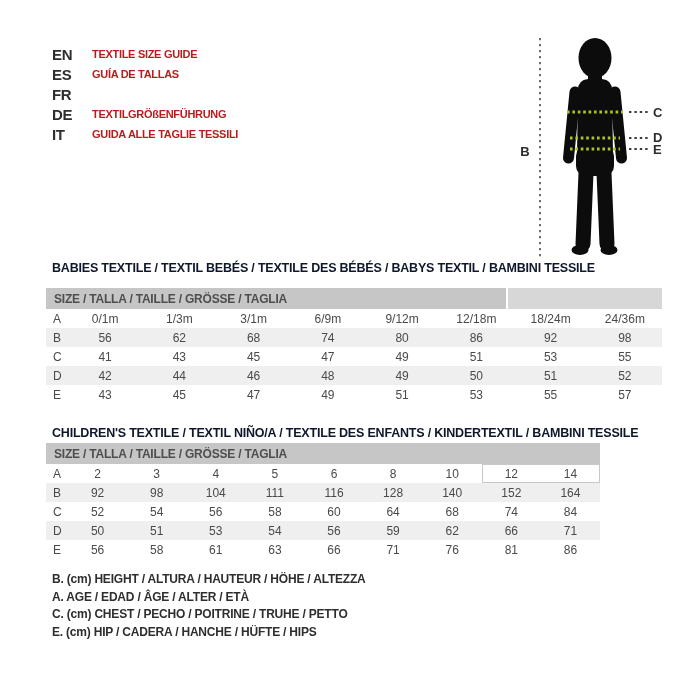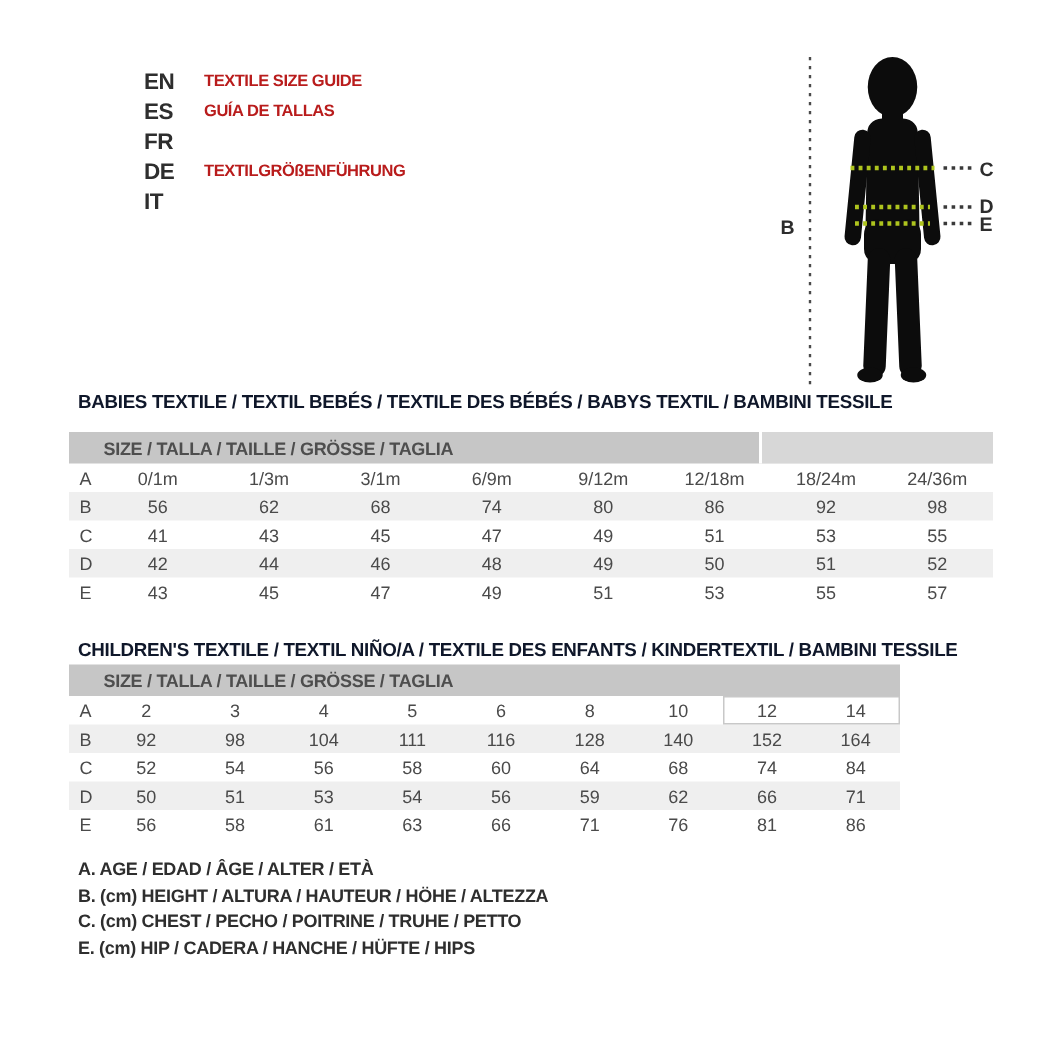--- a/index.html
+++ b/index.html
@@ -3,21 +3,21 @@
 <meta charset="utf-8">
 <style>
   html,body { margin:0; padding:0; background:#fff; }
   .page {
     position:relative; width:700px; height:700px; background:var(--bg,#fff);
     font-family:"Liberation Sans","DejaVu Sans",sans-serif; color:#3c3c3c; overflow:hidden;
   }
 
   
   .lang-block { position:absolute; left:52px; top:44px; }
-  .lang-row { display:flex; height:20px; align-items:center;margin-left:44px; }
+  .lang-row { display:flex; height:20px; align-items:center; }
   .lang-code { width:40px; font-weight:700; font-size:15px; letter-spacing:-0.3px; color:#2e2e2e; }
   .lang-title { font-weight:700; font-size:11px; letter-spacing:-0.3px; color:#b91c1c; white-space:nowrap; }
 
   
   .figure { position:absolute; left:505px; top:28px; width:170px; height:235px; }
   .sil { fill:var(--sil,#0c0c0c); stroke:none; }
   .sil-stroke { stroke:var(--sil,#0c0c0c); fill:none; }
   .dash-guide { stroke:#4a4a4a; stroke-width:1.6; stroke-dasharray:2.2 3.8; fill:none; }
   .dash-dark  { stroke:#3a3a3a; stroke-width:2.2; stroke-dasharray:2.4 3; fill:none; }
   .dash-green { stroke:var(--accent,#aec41e); stroke-width:3; stroke-dasharray:2.6 2.8; fill:none; }
@@ -27,21 +27,21 @@
   .section-heading { position:absolute; left:52px; font-weight:700; font-size:12.5px;
     letter-spacing:-0.2px; color:#0f172a; white-space:nowrap; }
   #babies-heading { top:261px; }
   #children-heading { top:426px; }
 
   
   .size-table { position:absolute; left:46px; }
   #babies-table { top:288px; width:616px; }
   #children-table { top:443px; width:554px; }
   .t-header { height:21px; background:var(--bar,#c6c6c6); display:flex; align-items:center;
-    padding-left:23px; box-sizing:border-box; font-size:12px; font-weight:700; color:#4e4e4e;
+    padding-left:8px; box-sizing:border-box; font-size:12px; font-weight:700; color:#4e4e4e;
     letter-spacing:-0.2px; }
   .t-row { display:flex; height:19px; align-items:center; }
   .t-body .t-row:nth-child(even) { background:var(--stripe,#efefef); }
   .t-label { width:22px; padding-left:7px; box-sizing:border-box; font-size:12px; color:#4a4a4a; }
   .t-cell { flex:1; text-align:center; font-size:12px; color:#4a4a4a; white-space:nowrap; }
 
   .babies-overlay { position:absolute; left:460px; top:0; width:156px; height:21px;
     background:rgba(255,255,255,0.3); border-left:2px solid #fff; pointer-events:none; }
   .sel-box { position:absolute; left:436px; top:21px; width:118px; height:19px;
     border:1px solid #c8c8c8; box-sizing:border-box; pointer-events:none; }
@@ -67,20 +67,21 @@
       </div>
       <div class="lang-row">
         <div class="lang-code">FR</div>
       </div>
       <div class="lang-row">
         <div class="lang-code">DE</div>
         <div class="lang-title">TEXTILGRÖßENFÜHRUNG</div>
       </div>
       <div class="lang-row">
         <div class="lang-code">IT</div>
+        <div class="lang-title">GUIDA ALLE TAGLIE TESSILI</div>
       </div>
     </div>
 
   <div class="figure">
     <svg width="170" height="235" viewBox="0 0 170 235" xmlns="http://www.w3.org/2000/svg">
 
       <line class="dash-guide" x1="35" y1="10" x2="35" y2="229"></line>
 
       <g>
         <ellipse class="sil" cx="90" cy="30" rx="16.5" ry="20"></ellipse>
@@ -243,19 +244,19 @@
           <div class="t-cell">71</div>
           <div class="t-cell">76</div>
           <div class="t-cell">81</div>
           <div class="t-cell">86</div>
         </div>
       </div>
     <div class="sel-box"></div>
   </div>
 
   <div class="legend">
+      <div class="legend-line">B. (cm) HEIGHT / ALTURA / HAUTEUR / HÖHE / ALTEZZA</div>
       <div class="legend-line">A. AGE / EDAD / ÂGE / ALTER / ETÀ</div>
-      <div class="legend-line">B. (cm) HEIGHT / ALTURA / HAUTEUR / HÖHE / ALTEZZA</div>
       <div class="legend-line">C. (cm) CHEST / PECHO / POITRINE / TRUHE / PETTO</div>
       <div class="legend-line">E. (cm) HIP / CADERA / HANCHE / HÜFTE / HIPS</div>
     </div>
 
 </div>
 
 </body></html>

